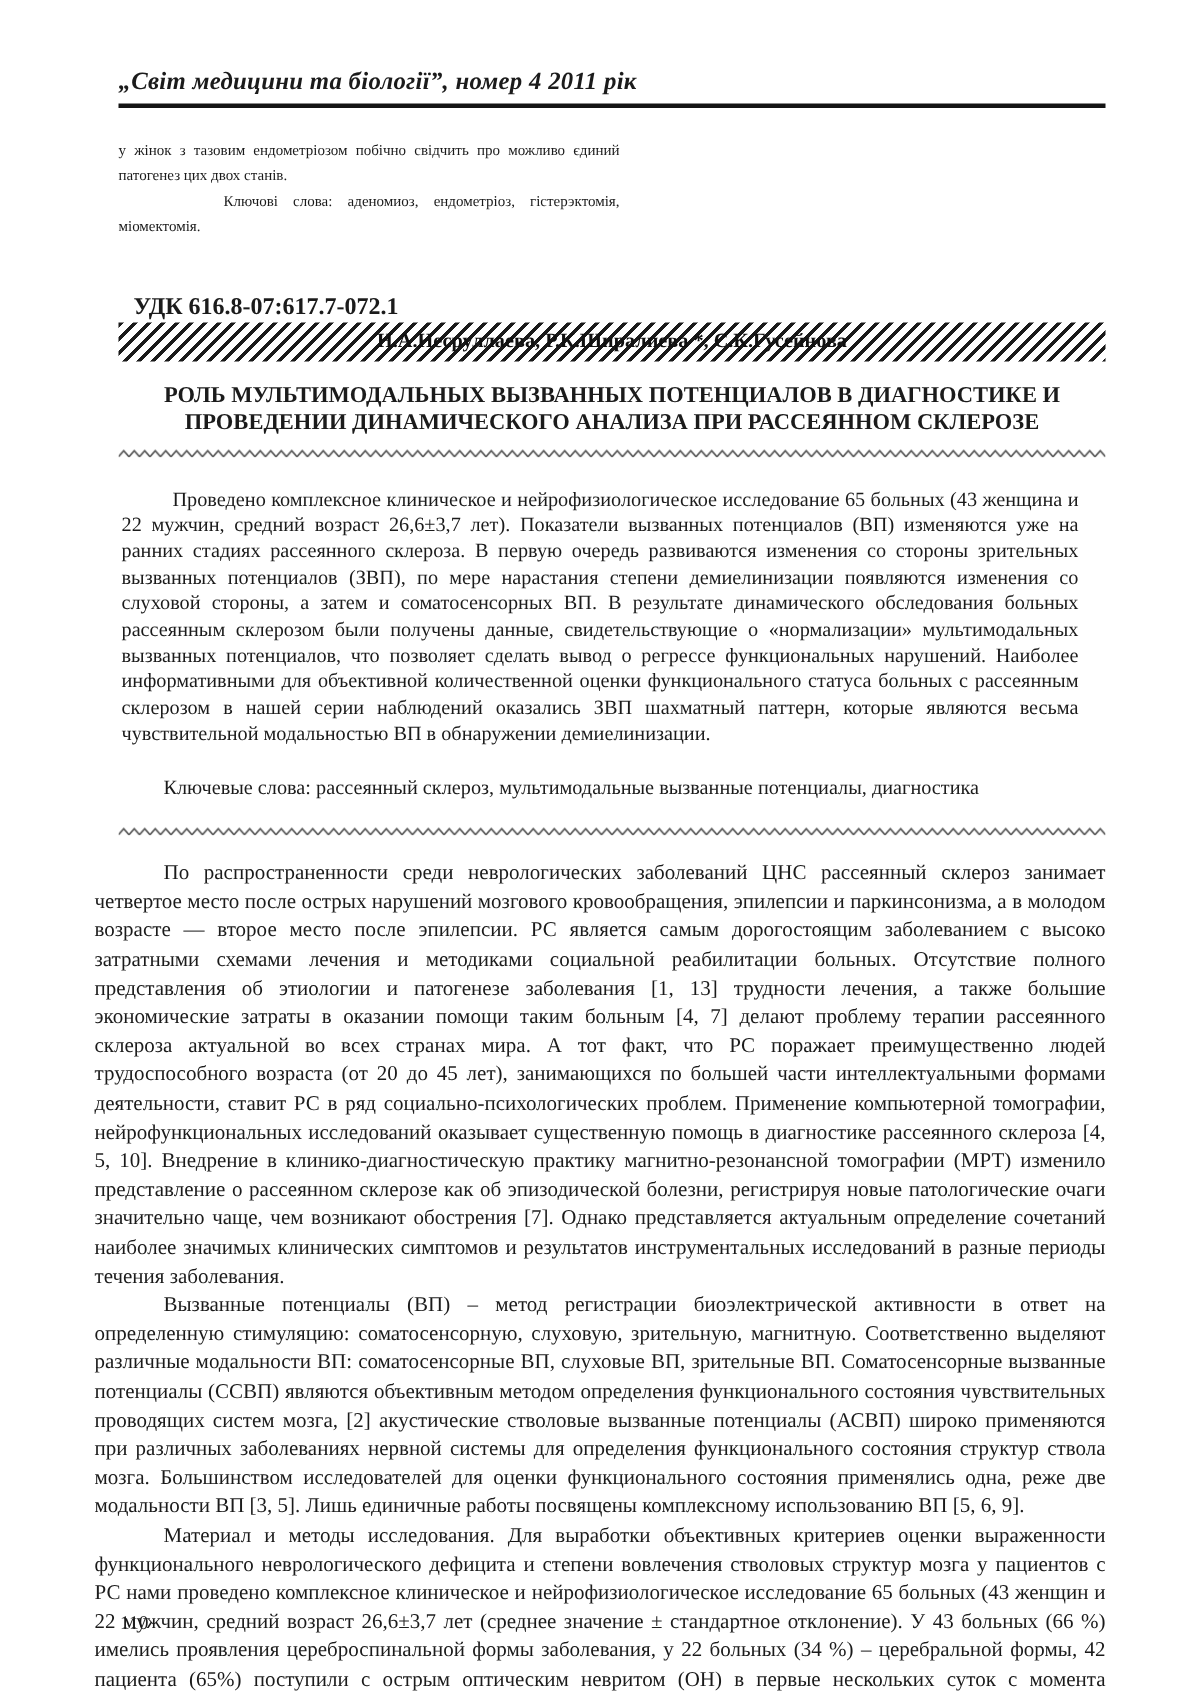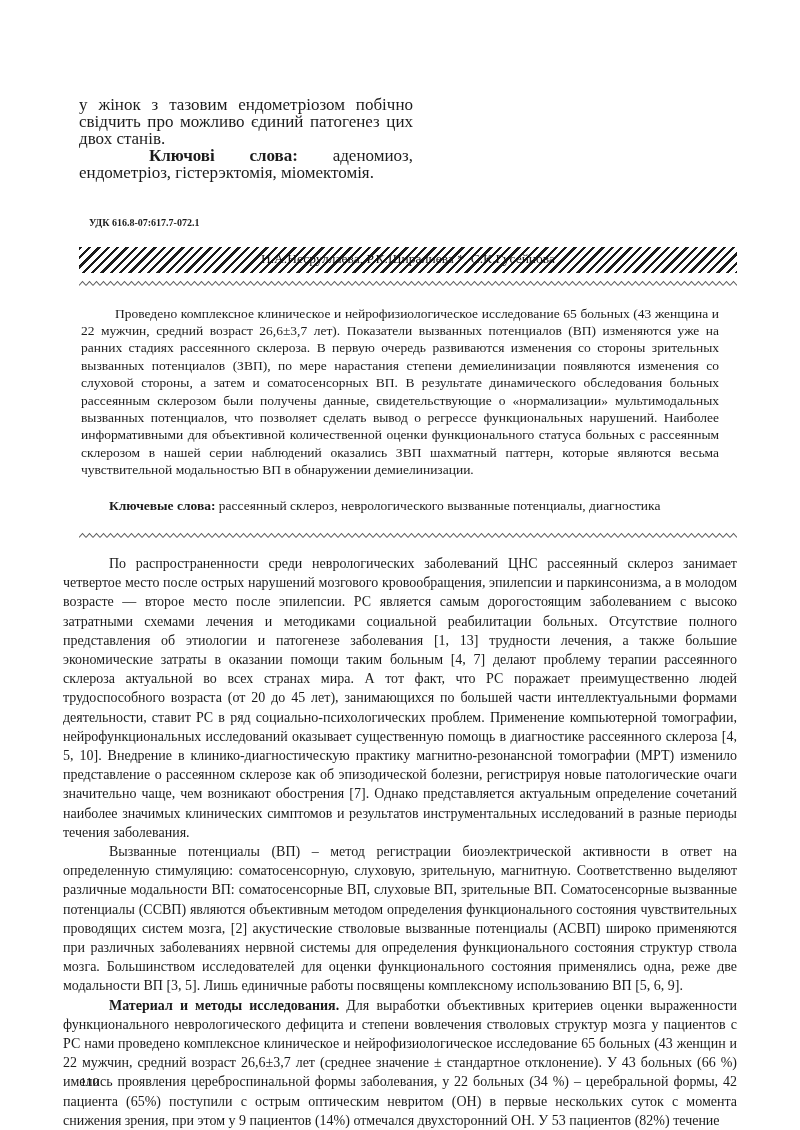--- a/index.html
+++ b/index.html
@@ -10,33 +10,33 @@
   .page{position:relative;box-sizing:border-box;height:100%;padding:44px 63px 0 79px;}
 
   
   .journal-title{
     font-size:16.5px;font-weight:bold;font-style:italic;letter-spacing:.2px;
     padding-bottom:5px;border-bottom:3px solid #141414;
   }
 
   
   .twocol{display:flex;gap:14px;margin-top:20px;}
-  .col{font-size:17px;line-height:17px;text-align:justify;margin-top:32px;}
+  .col{font-size:10px;line-height:17px;text-align:justify;}
   .col.left{width:334px;flex:none;}
   .col.right{flex:1;}
   .col p{margin:0;}
   .kw-uk{text-indent:70px;}
   .kw-en{text-indent:34px;}
   .received{text-align:right;padding-right:14px;margin-top:2px;}
-  .b{font-weight:bold;}
+  .b{font-weight:normal;}
 
   
-  .udc{margin-top:36px;padding-left:10px;font-size:10px;font-weight:bold;}
+  .udc{margin-top:36px;padding-left:10px;font-size:16px;font-weight:bold;}
   .hatch{
-    margin-top:19px;padding:3px 4px 4px;text-align:center;font-weight:normal;
+    margin-top:1px;padding:3px 4px 4px;text-align:center;font-weight:bold;
     font-size:13.5px;line-height:18.5px;color:#111;
     background:repeating-linear-gradient(135deg,#1a1a1a 0px,#1a1a1a 2.4px,#ffffff 2.4px,#ffffff 6.6px);
   }
   .title{margin:14px 0 0;padding:0 28px;text-align:center;font-size:15px;line-height:18.5px;font-weight:bold;}
 
   .zigzag{display:block;margin-top:7px;}
   .zigzag.second{margin-top:6px;}
 
   
   .abstract-wrap{margin-left:-16px;width:674px;margin-top:6px;font-size:13.5px;line-height:17.4px;text-align:justify;}
@@ -48,47 +48,51 @@
   .bodywrap{margin-left:-16px;width:674px;margin-top:15px;font-size:14px;line-height:19.2px;text-align:justify;}
   .bodywrap p{margin:0;text-indent:46px;}
 
   .pagenum{position:absolute;left:80px;top:1074px;font-size:13px;}
 </style>
 </head>
 <body>
 
 <div class="page">
 
+  <div>
+    <div class="journal-title">„Світ медицини та біології”, номер 4 2011 рік</div>
+  </div>
 
   <div class="twocol">
     <div class="col left">
       <p>у жінок з тазовим ендометріозом побічно свідчить про можливо єдиний патогенез цих двох станів.</p>
       <p class="kw-uk"><span class="b">Ключові слова:</span> <span>аденомиоз, ендометріоз, гістерэктомія, міомектомія.</span></p>
     </div>
   </div>
 
   <div class="udc">УДК 616.8-07:617.7-072.1</div>
 
   <div class="hatch">
     <div>Н.А.Несруллаева, Р.К.Ширалиева *, С.К.Гусейнова</div>
   </div>
 
+  <h1 class="title">РОЛЬ МУЛЬТИМОДАЛЬНЫХ ВЫЗВАННЫХ ПОТЕНЦИАЛОВ В ДИАГНОСТИКЕ И ПРОВЕДЕНИИ ДИНАМИЧЕСКОГО АНАЛИЗА ПРИ РАССЕЯННОМ СКЛЕРОЗЕ</h1>
 
   <svg class="zigzag" width="658" height="7" viewBox="0 0 658 7" preserveAspectRatio="none" xmlns="http://www.w3.org/2000/svg">
     <defs>
       <pattern id="zz1" width="7" height="7" patternUnits="userSpaceOnUse">
         <path d="M0 5.5 L3.5 1.5 L7 5.5" fill="none" stroke-width="1.1" stroke="#5a5a5a"></path>
       </pattern>
     </defs>
     <rect width="658" height="7" fill="url(#zz1)"></rect>
   </svg>
 
   <div class="abstract-wrap">
     <p class="ind-abs">Проведено комплексное клиническое и нейрофизиологическое исследование 65 больных (43 женщина и 22 мужчин, средний возраст 26,6±3,7 лет). Показатели вызванных потенциалов (ВП) изменяются уже на ранних стадиях рассеянного склероза. В первую очередь развиваются изменения со стороны зрительных вызванных потенциалов (ЗВП), по мере нарастания степени демиелинизации появляются изменения со слуховой стороны, а затем и соматосенсорных ВП. В результате динамического обследования больных рассеянным склерозом были получены данные, свидетельствующие о «нормализации» мультимодальных вызванных потенциалов, что позволяет сделать вывод о регрессе функциональных нарушений. Наиболее информативными для объективной количественной оценки функционального статуса больных с рассеянным склерозом в нашей серии наблюдений оказались ЗВП шахматный паттерн, которые являются весьма чувствительной модальностью ВП в обнаружении демиелинизации.</p>
-    <p class="kw-abs"><span class="b">Ключевые слова:</span> <span>рассеянный склероз, неврологического вызванные потенциалы, диагностика</span></p>
+    <p class="kw-abs"><span class="b">Ключевые слова:</span> <span>рассеянный склероз, мультимодальные вызванные потенциалы, диагностика</span></p>
   </div>
 
   <svg class="zigzag second" width="658" height="7" viewBox="0 0 658 7" preserveAspectRatio="none" xmlns="http://www.w3.org/2000/svg">
     <defs>
       <pattern id="zz2" width="7" height="7" patternUnits="userSpaceOnUse">
         <path d="M0 5.5 L3.5 1.5 L7 5.5" fill="none" stroke-width="1.1" stroke="#5a5a5a"></path>
       </pattern>
     </defs>
     <rect width="658" height="7" fill="url(#zz2)"></rect>
   </svg>

